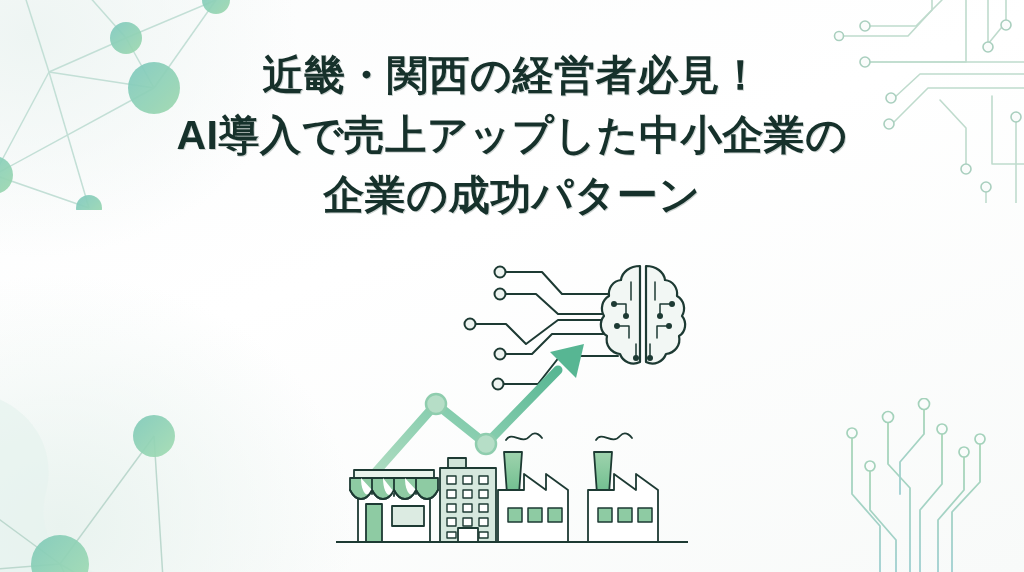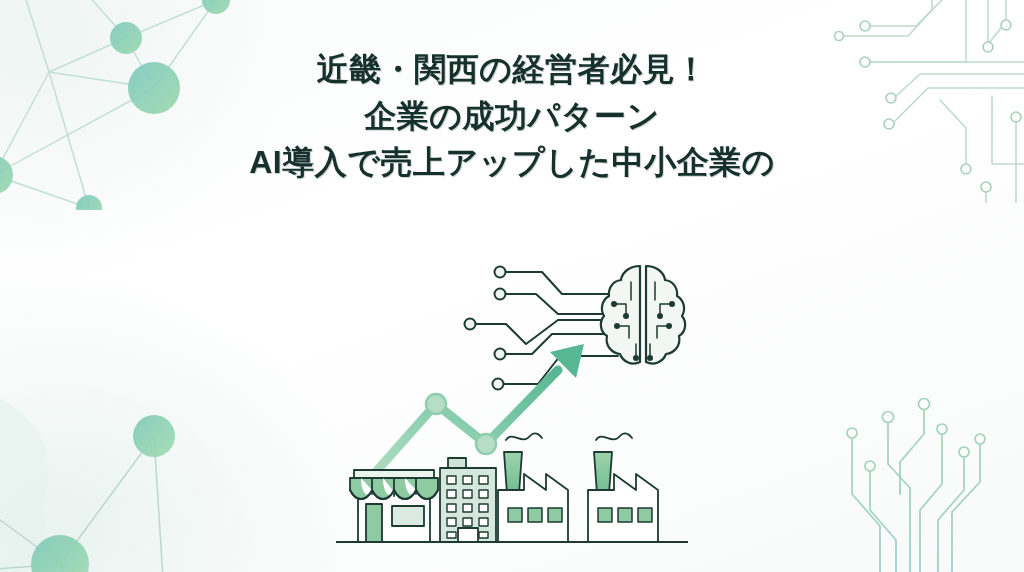--- a/index.html
+++ b/index.html
@@ -35,21 +35,21 @@
   
   .title-block {
     position: absolute;
     left: 0;
     top: 46px;
     width: 1024px;
     text-align: center;
   }
   .title-line {
     color: #16312b;
-    font-size: 32px;
+    font-size: 41px;
     font-weight: 700;
     line-height: 1.46;
     letter-spacing: 0.5px;
     white-space: nowrap;
     text-shadow: 1px 1px 0 rgba(30,60,52,0.22);
   }
 
   
   .illus {
     position: absolute;
@@ -183,22 +183,22 @@
           <circle cx="120" cy="31" r="5"></circle>
           <circle cx="142" cy="54" r="5"></circle>
           <circle cx="158" cy="41" r="5"></circle>
         </g>
       </svg>
     </div>
   </div>
 
   <div class="title-block">
     <div class="title-line">近畿・関西の経営者必見！</div>
+    <div class="title-line">AI導入で売上アップした中小企業の</div>
     <div class="title-line">企業の成功パターン</div>
-    <div class="title-line">AI導入で売上アップした中小企業の</div>
   </div>
 
   <div class="illus">
     <svg width="352" height="300" viewBox="0 0 352 300" aria-hidden="true">
       <defs>
         <linearGradient id="arrowGrad" x1="0" y1="1" x2="1" y2="0">
           <stop offset="0%" stop-color="#b9e0c6"></stop>
           <stop offset="55%" stop-color="#86cdae"></stop>
           <stop offset="100%" stop-color="#57b693"></stop>
         </linearGradient>

